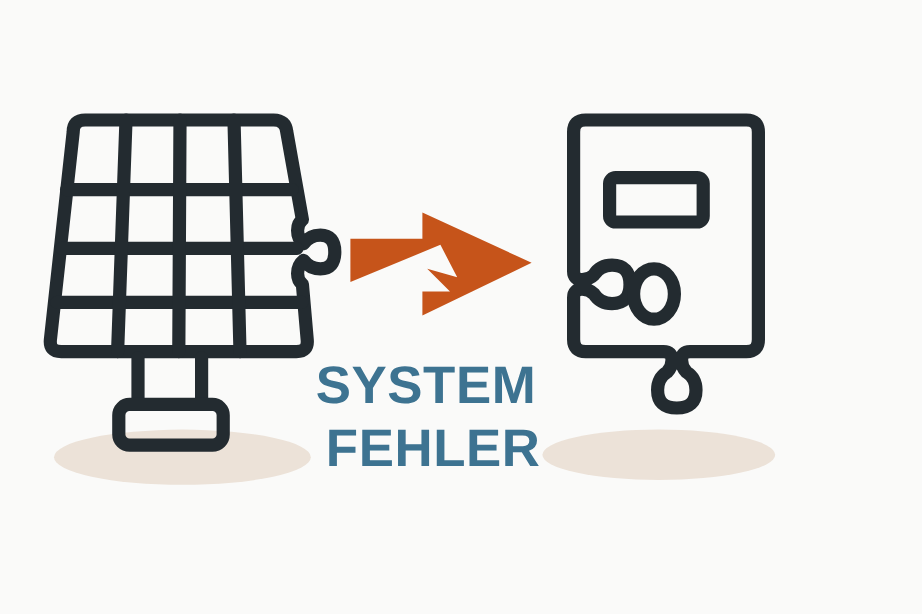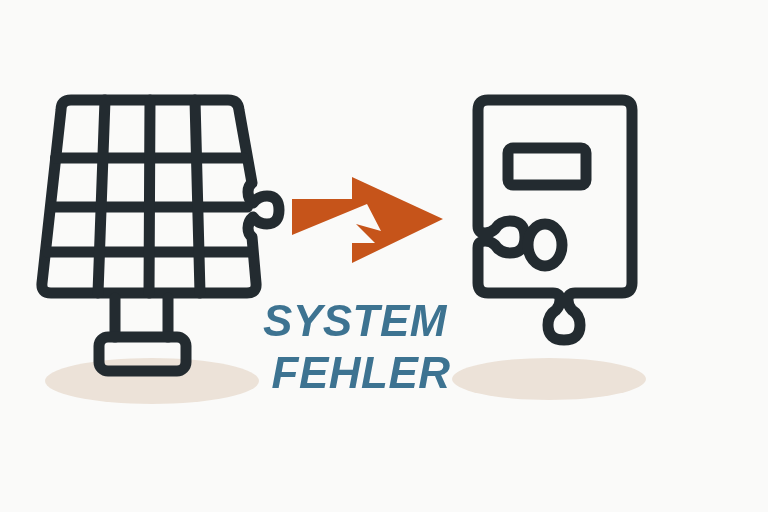--- a/index.html
+++ b/index.html
@@ -12,21 +12,20 @@
     height: 512px;
     background: #fafaf9;
     font-family: "Liberation Sans", sans-serif;
     overflow: hidden;
   }
   #illustration-stage {
     position: relative;
     width: 768px;
     height: 512px;
     background: #fafaf9;
-    font-style: italic;
   }
   #scene-svg {
     position: absolute;
     top: 0;
     left: 0;
     width: 768px;
     height: 512px;
     display: block;
   }
   .err-text {

